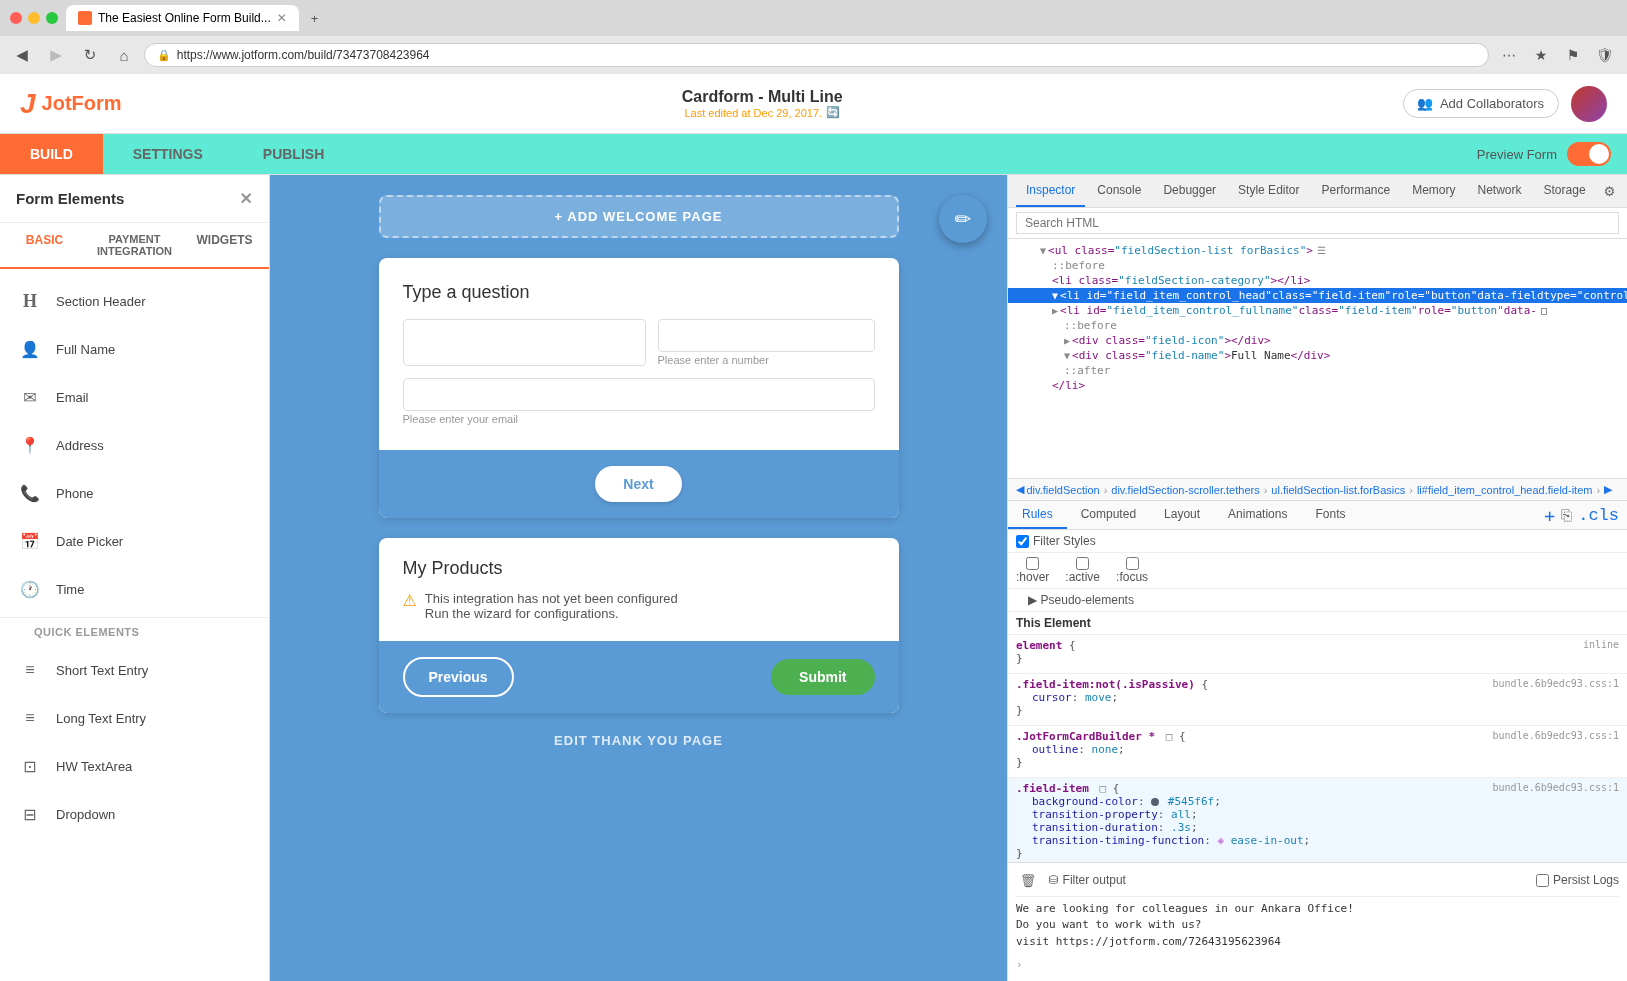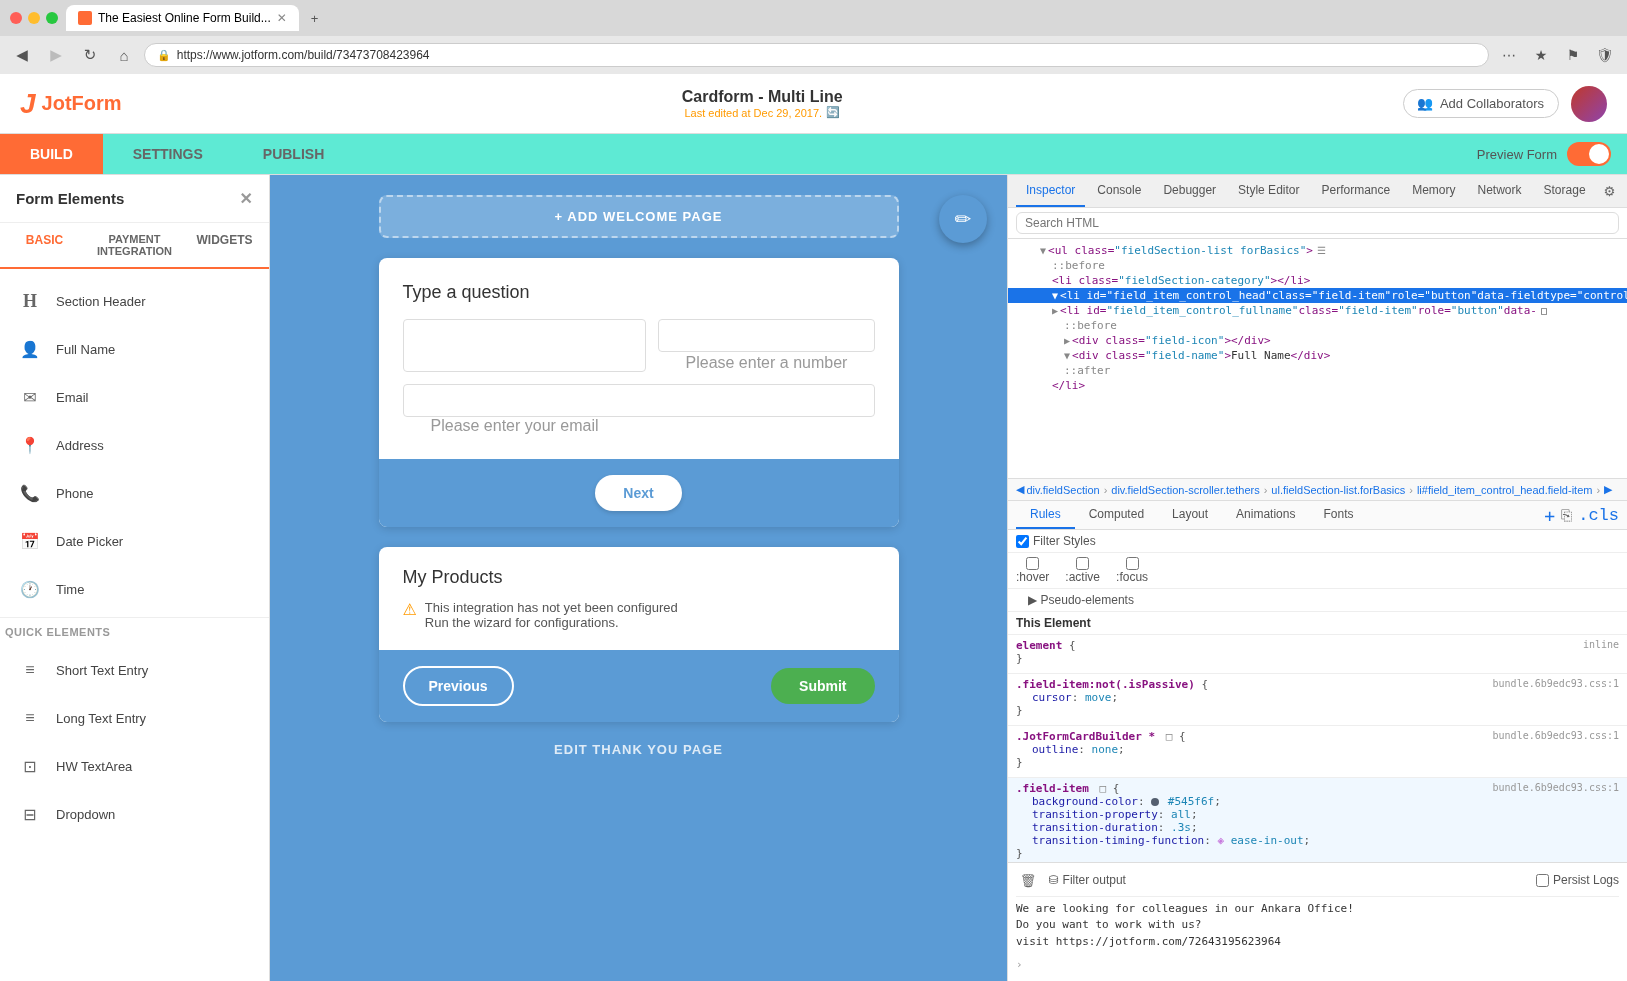--- a/index.html
+++ b/index.html
@@ -29,21 +29,21 @@
 
     
     .left-panel { width: 270px; background: #fff; border-right: 1px solid #ddd; display: flex; flex-direction: column; flex-shrink: 0; }
     .left-panel-header { display: flex; align-items: center; justify-content: space-between; padding: 14px 16px; font-size: 15px; font-weight: 600; color: #333; border-bottom: 1px solid #eee; }
     .left-panel-tabs { display: flex; border-bottom: 2px solid #ff6b35; }
     .panel-tab { flex: 1; padding: 10px 8px; text-align: center; font-size: 12px; font-weight: 600; cursor: pointer; color: #666; }
     .panel-tab.active { color: #ff6b35; border-bottom: 2px solid #ff6b35; margin-bottom: -2px; }
     .panel-elements { flex: 1; overflow-y: auto; padding: 8px 0; }
     .element-item { display: flex; align-items: center; gap: 12px; padding: 10px 16px; cursor: pointer; color: #444; font-size: 13px; }
     .element-icon { width: 28px; height: 28px; display: flex; align-items: center; justify-content: center; color: #666; flex-shrink: 0; font-size: 16px; }
-    .section-divider { padding: 8px 5px; font-size: 11px; font-weight: 700; color: #999; text-transform: uppercase; letter-spacing: 0.5px; border-top: 1px solid #eee; margin-top: 4px; }
+    .section-divider { padding: 8px 34px; font-size: 11px; font-weight: 700; color: #999; text-transform: uppercase; letter-spacing: 0.5px; border-top: 1px solid #eee; margin-top: 4px; }
 
     
     .app-header { background: #fff; display: flex; align-items: center; padding: 0 20px; height: 60px; border-bottom: 1px solid #ddd; flex-shrink: 0; }
     .jotform-logo { display: flex; align-items: center; gap: 6px; font-size: 22px; font-weight: 700; color: #ff6b35; }
     .form-title-area { flex: 1; text-align: center; }
     .form-name { font-size: 16px; font-weight: 600; color: #333; }
     .form-last-edited { font-size: 11px; color: #ff9a00; display: flex; align-items: center; justify-content: center; gap: 4px; }
     .header-actions { display: flex; align-items: center; gap: 12px; }
     .add-collaborators-btn { display: flex; align-items: center; gap: 6px; border: 1px solid #ccc; border-radius: 20px; padding: 6px 14px; font-size: 13px; color: #555; cursor: pointer; background: #fff; }
     .avatar { width: 36px; height: 36px; border-radius: 50%; background: #c0392b; overflow: hidden; }
@@ -58,21 +58,21 @@
     
     .form-builder { flex: 1; background: #5b9bd5; overflow-y: auto; padding: 20px; display: flex; flex-direction: column; align-items: center; gap: 20px; }
     .welcome-page-btn { width: 100%; max-width: 520px; background: rgba(255,255,255,0.2); border: 2px dashed rgba(255,255,255,0.5); border-radius: 8px; padding: 12px; text-align: center; color: #fff; font-size: 13px; cursor: pointer; font-weight: 600; letter-spacing: 1px; }
 
     .form-card { background: #fff; border-radius: 8px; width: 100%; max-width: 520px; overflow: hidden; box-shadow: 0 2px 8px rgba(0,0,0,0.15); }
     .form-card-content { padding: 24px; }
     .form-question { font-size: 18px; color: #333; margin-bottom: 16px; }
     .form-inputs { display: flex; flex-direction: column; gap: 12px; }
     .form-input-row { display: flex; gap: 12px; }
     .form-input { flex: 1; border: 1px solid #ddd; border-radius: 4px; padding: 8px 12px; font-size: 13px; color: #999; }
-    .form-hint { font-size: 16px; color: #999; margin-top: 2px; margin-left: 28px; }
+    .form-hint { font-size: 11px; color: #999; margin-top: 2px; }
     .form-card-footer { background: #5b9bd5; padding: 16px 24px; display: flex; justify-content: center; }
     .next-btn { background: #fff; border: none; border-radius: 20px; padding: 10px 28px; font-size: 14px; font-weight: 600; color: #5b9bd5; cursor: pointer; box-shadow: 0 2px 4px rgba(0,0,0,0.15); }
 
     .form-card-2 { background: #fff; border-radius: 8px; width: 100%; max-width: 520px; overflow: hidden; box-shadow: 0 2px 8px rgba(0,0,0,0.15); }
     .form-card-2-header { padding: 20px 24px; }
     .my-products-title { font-size: 18px; color: #333; margin-bottom: 12px; }
     .warning-msg { display: flex; align-items: flex-start; gap: 8px; font-size: 13px; color: #555; }
     .warning-icon { color: #ff9a00; font-size: 16px; }
     .form-card-2-footer { background: #5b9bd5; padding: 16px 24px; display: flex; justify-content: space-between; align-items: center; }
     .prev-btn { background: transparent; border: 2px solid #fff; border-radius: 20px; padding: 10px 24px; font-size: 14px; font-weight: 600; color: #fff; cursor: pointer; }
@@ -107,21 +107,21 @@
     .ht-text { color: #333; }
     .expand-arrow { color: #888; margin-right: 2px; cursor: pointer; font-size: 10px; }
 
     
     .breadcrumb { padding: 4px 8px; font-size: 11px; color: #555; background: #f8f8f8; border-bottom: 1px solid #ddd; white-space: nowrap; overflow: hidden; display: flex; align-items: center; gap: 2px; }
     .bc-item { color: #1a73e8; cursor: pointer; }
     .bc-sep { color: #999; margin: 0 2px; }
 
     
     .rules-panel { flex: 1; overflow-y: auto; font-family: monospace; font-size: 11px; }
-    .rules-tabs { display: flex; border-bottom: 1px solid #ddd; background: #fafafa; padding-left: 8px; }
+    .rules-tabs { display: flex; border-bottom: 1px solid #ddd; background: #fafafa; }
     .rules-tab { padding: 6px 14px; font-size: 12px; font-family: -apple-system, sans-serif; cursor: pointer; color: #555; border-bottom: 2px solid transparent; }
     .rules-tab.active { color: #1a73e8; border-bottom-color: #1a73e8; }
     .rules-filter { display: flex; align-items: center; padding: 4px 8px; border-bottom: 1px solid #eee; gap: 8px; }
     .filter-styles-label { font-family: -apple-system, sans-serif; font-size: 12px; color: #555; display: flex; align-items: center; gap: 4px; }
     .pseudo-states { display: flex; align-items: center; padding: 4px 8px; gap: 16px; border-bottom: 1px solid #eee; font-size: 12px; font-family: -apple-system, sans-serif; }
     .pseudo-item { display: flex; align-items: center; color: #555; flex-direction: column; }
     .pseudo-expand { display: flex; align-items: center; gap: 4px; color: #555; cursor: pointer; padding: 4px 20px; border-bottom: 1px solid #eee; font-family: -apple-system, sans-serif; font-size: 12px; }
     .this-element { padding: 4px 8px; font-family: -apple-system, sans-serif; font-size: 12px; color: #333; font-weight: 600; border-bottom: 1px solid #eee; }
     .css-rule-block { padding: 4px 8px 8px; border-bottom: 1px solid #eee; }
     .css-selector { color: #881280; font-weight: 600; }
@@ -338,21 +338,21 @@
         <div class="devtools-tab">Network</div>
         <div class="devtools-tab">Storage</div>
         <div class="devtools-tab-actions">
           <button class="dt-action-btn">⚙</button>
           <button class="dt-action-btn">⋯</button>
 
         </div>
       </div>
 
       <div class="devtools-search">
-        <input type="text" style="flex: 1 1 0%; border: 1px solid rgb(221, 221, 221); border-radius: 6px; padding: 3px 8px; font-size: 12px;" placeholder="Search HTML">
+        <input type="text" style="flex: 1 1 0%; border: 1px solid rgb(221, 221, 221); border-radius: 0; padding: 3px 8px; font-size: 12px;" placeholder="Search HTML">
       </div>
 
       <div class="html-area">
         <div class="html-line html-indent-2">
           <span class="expand-arrow">▼</span>
           <span class="ht-tag">&lt;ul class=</span>
             <span class="ht-val">"fieldSection-list forBasics"</span>
             <span class="ht-tag">&gt;</span>
           <span style="margin-left:4px;color:#888;font-size:10px;">☰</span>
         </div>

